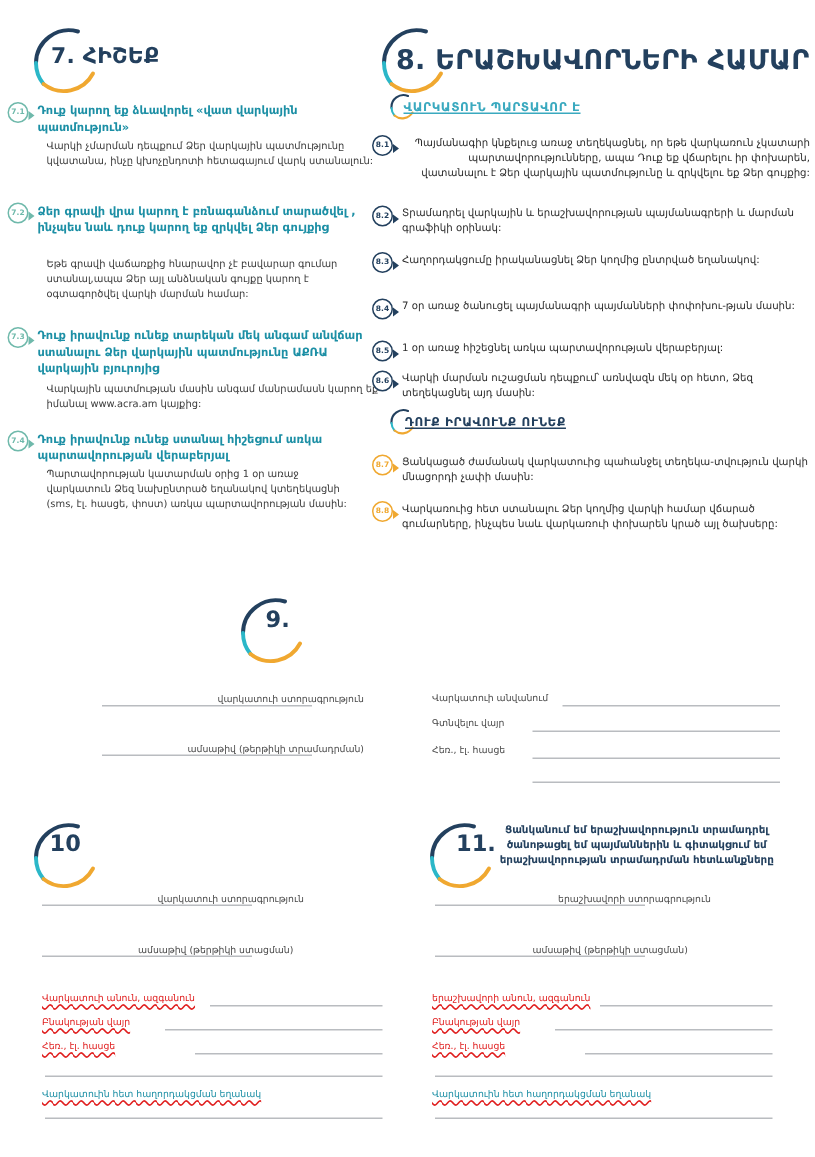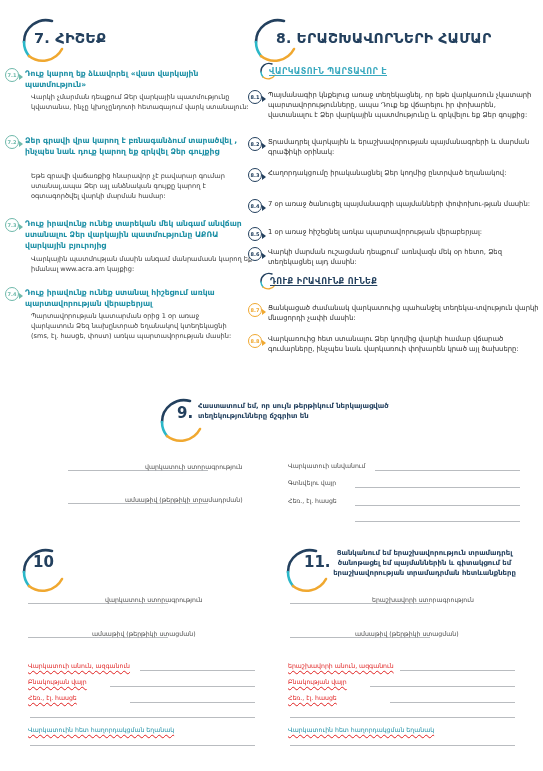--- a/index.html
+++ b/index.html
@@ -12,21 +12,21 @@
 
   
   .arc{position:absolute;pointer-events:none;}
   .arc svg{display:block;}
 
   
   .sec-title{
     position:absolute;font-weight:700;color:#23405e;letter-spacing:.2px;
   }
   #sec7-title{left:34px;top:30px;font-size:14.5px;}
-  #sec8-title{left:276px;top:30px;font-size:14px;}
+  #sec8-title{left:264px;top:30px;font-size:18px;}
 
   
   .subhead{
     position:absolute;font-size:8px;font-weight:700;color:#3aa9bf;
     letter-spacing:.4px;
     text-decoration:underline;
   }
 
   
   .item{position:absolute;}
@@ -130,21 +130,21 @@
       <path d="M15 2 A8 8 0 0 0 4 10" stroke="#23405e" stroke-width="1.4" fill="none" stroke-linecap="round"></path>
       <path d="M4 10 A8 8 0 0 0 6 15" stroke="#2bb7c8" stroke-width="1.4" fill="none" stroke-linecap="round"></path>
       <path d="M6 15 A8 8 0 0 0 18 13" stroke="#f0a830" stroke-width="1.4" fill="none" stroke-linecap="round"></path>
     </svg>
   </div>
   <div class="subhead" style="left:269px;top:67px;">ՎԱՐԿԱՏՈՒՆ ՊԱՐՏԱՎՈՐ Է</div>
 
   <div class="item" style="left:248px;top:90px;width:292px;">
     <div class="badge">8.1</div>
     <div class="arrowhead"></div>
-    <div class="item-plain" style="width:272px;">Պայմանագիր կնքելուց առաջ տեղեկացնել, որ եթե վարկառուն չկատարի պարտավորությունները, ապա Դուք եք վճարելու իր փոխարեն, վատանալու է Ձեր վարկային պատմությունը և զրկվելու եք Ձեր գույքից:</div>
+    <div class="item-plain" style="width:272px;text-align:right;">Պայմանագիր կնքելուց առաջ տեղեկացնել, որ եթե վարկառուն չկատարի պարտավորությունները, ապա Դուք եք վճարելու իր փոխարեն, վատանալու է Ձեր վարկային պատմությունը և զրկվելու եք Ձեր գույքից:</div>
   </div>
 
   <div class="item" style="left:248px;top:137px;width:292px;">
     <div class="badge">8.2</div>
     <div class="arrowhead"></div>
     <div class="item-plain" style="width:272px;">Տրամադրել վարկային և երաշխավորության պայմանագրերի և մարման գրաֆիկի օրինակ:</div>
   </div>
 
   <div class="item" style="left:248px;top:168px;width:292px;">
     <div class="badge">8.3</div>
@@ -192,21 +192,20 @@
   </div>
 
   <div class="arc" style="left:152px;top:396px;width:56px;height:52px;">
     <svg width="56" height="52" viewBox="0 0 56 52">
       <path d="M38 5 A22 22 0 0 0 10 26" stroke="#23405e" stroke-width="2.6" fill="none" stroke-linecap="round"></path>
       <path d="M10 26 A22 22 0 0 0 15 40" stroke="#2bb7c8" stroke-width="2.6" fill="none" stroke-linecap="round"></path>
       <path d="M15 40 A22 22 0 0 0 48 33" stroke="#f0a830" stroke-width="2.6" fill="none" stroke-linecap="round"></path>
     </svg>
   </div>
   <div class="bignum" style="left:177px;top:404px;">9.</div>
-  <div class="confirm-text" style="left:198px;top:401px;width:200px;">Հաստատում եմ, որ սույն թերթիկում ներկայացված տեղեկությունները ճշգրիտ են</div>
 
   <div class="sigline" style="left:68px;top:470px;width:140px;"></div>
   <div class="siglabel" style="left:145px;top:463px;">վարկատուի ստորագրություն</div>
 
   <div class="sigline" style="left:68px;top:503px;width:140px;"></div>
   <div class="siglabel" style="left:125px;top:496px;">ամսաթիվ (թերթիկի տրամադրման)</div>
 
   <div class="siglabel" style="left:288px;top:462px;">Վարկատուի անվանում</div>
   <div class="sigline" style="left:375px;top:470px;width:145px;"></div>
 

